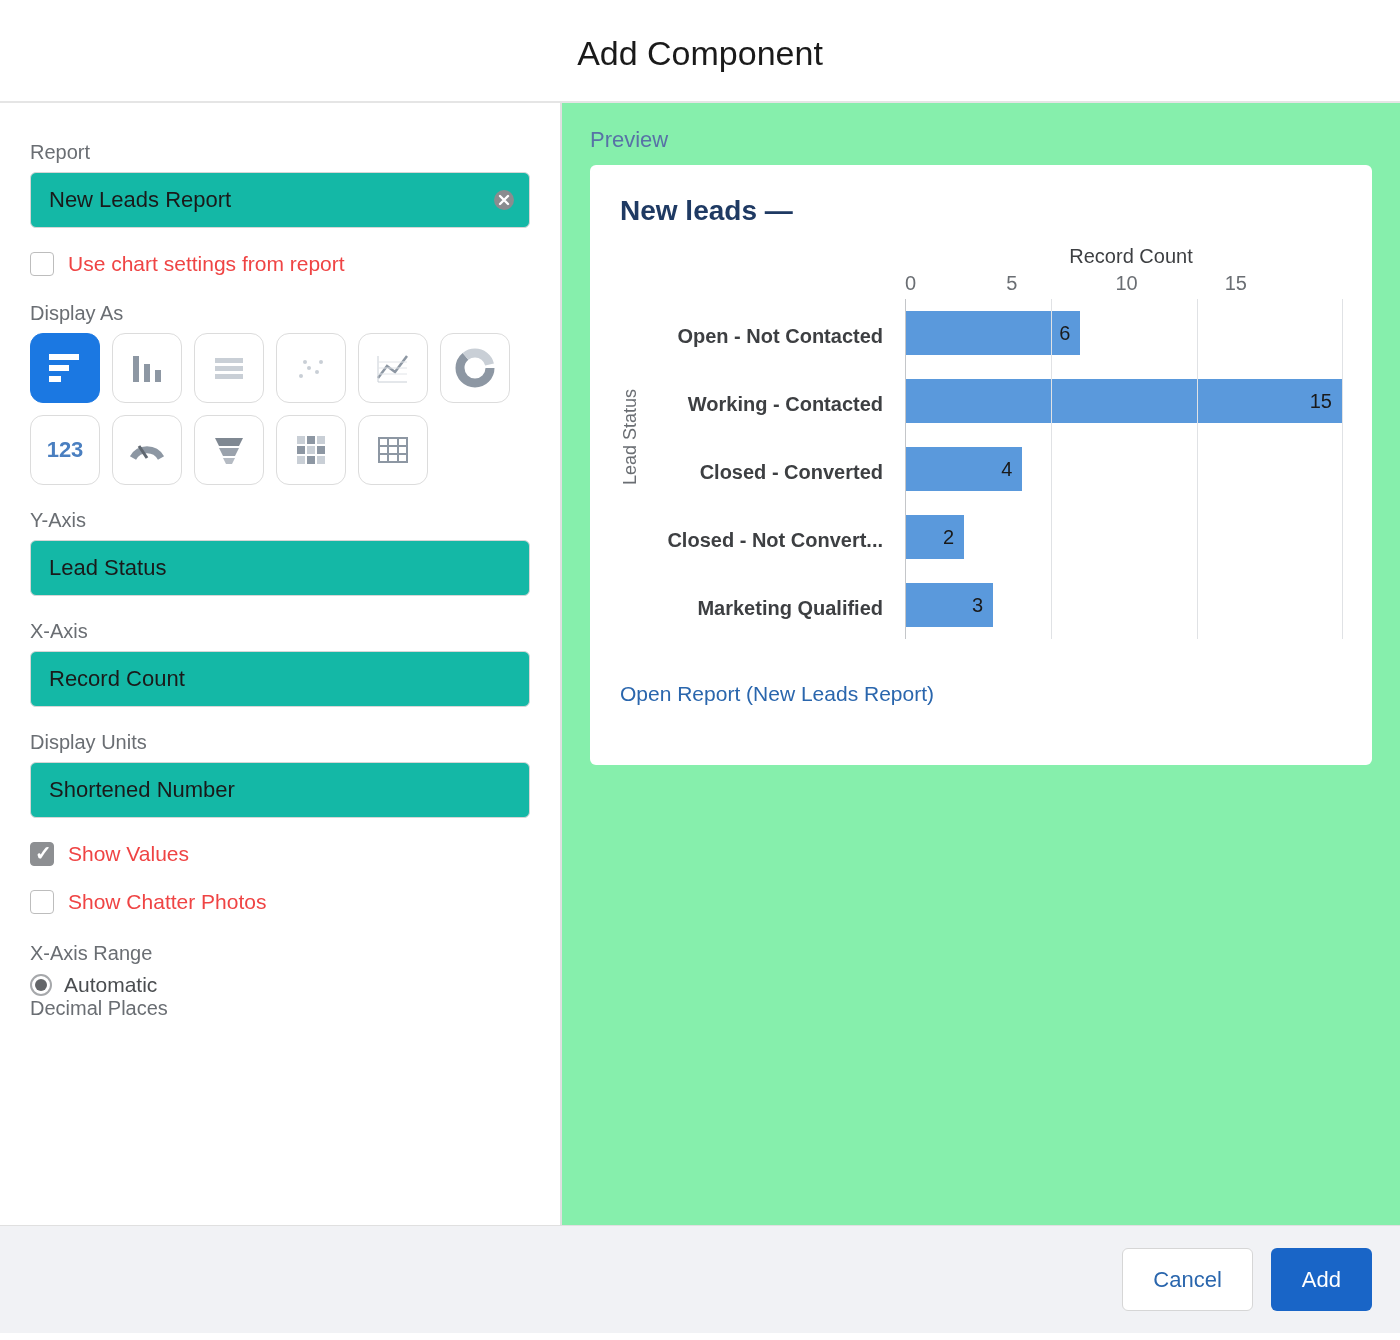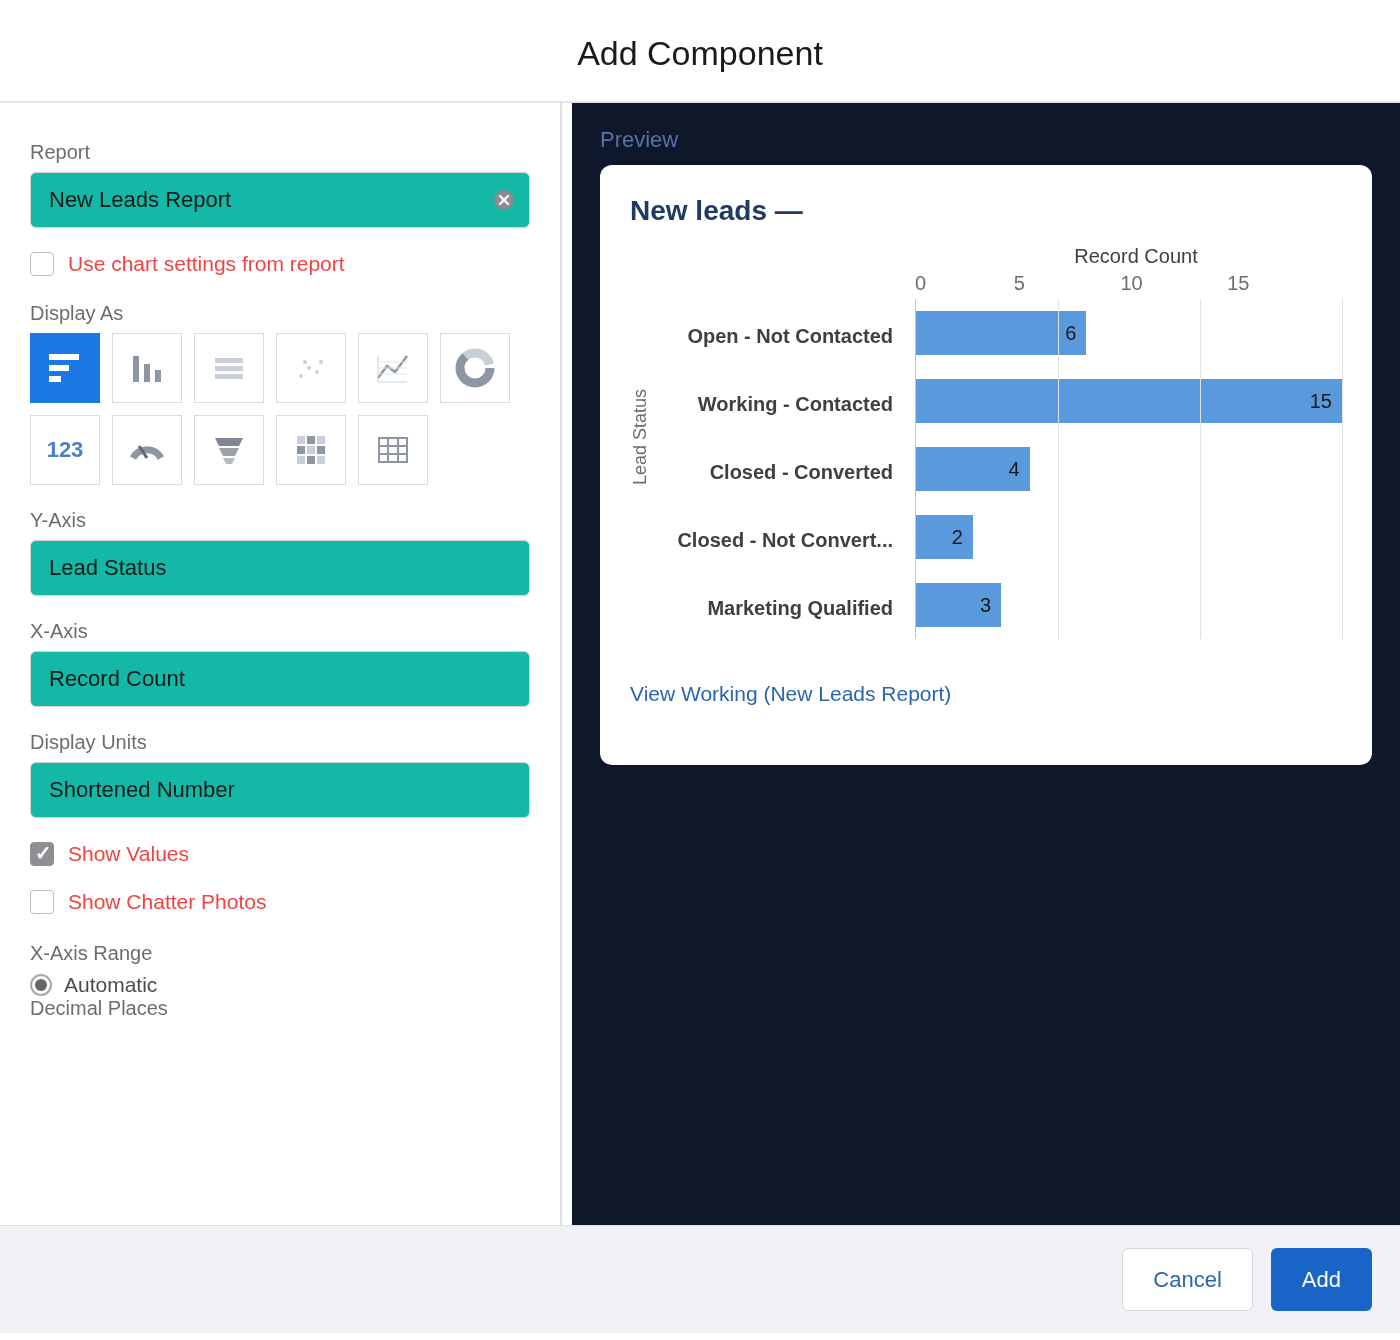--- a/index.html
+++ b/index.html
@@ -26,23 +26,22 @@
     height: 1122px;
   }
   .left-panel {
     width: 562px;
     border-right: 2px solid #e0e0e0;
     padding: 38px 30px 0 30px;
     overflow: hidden;
   }
   .right-panel {
     flex: 1;
-    background: #0f172a;
+    background: #86efac;
     padding: 18px 28px;
-    margin-left: 10px;
   }
   .label {
     font-size: 20px;
     color: #6a6e73;
     margin-bottom: 8px;
   }
   .group { margin-bottom: 24px; }
   .input-wrap {
     position: relative;
   }
@@ -100,21 +99,21 @@
   .display-grid {
     display: grid;
     grid-template-columns: repeat(6, 70px);
     gap: 12px;
     margin-top: 4px;
   }
   .chart-tile {
     width: 70px;
     height: 70px;
     border: 1px solid #dcdcdc;
-    border-radius: 0;
+    border-radius: 13px;
     display: flex;
     align-items: center;
     justify-content: center;
     background: #fff;
     cursor: pointer;
     color: #8d97a3;
     font-weight: 600;
   }
   .chart-tile.selected {
     background: #1b78e2;
@@ -148,21 +147,21 @@
     color: #4a4d50;
   }
   .preview-head {
     font-size: 22px;
     color: #5872a6;
     margin-bottom: 12px;
     padding-top: 6px;
   }
   .preview-card {
     background: #fff;
-    border-radius: 12px;
+    border-radius: 6px;
     padding: 30px 30px 22px 30px;
     min-height: 600px;
     position: relative;
   }
   .preview-title {
     font-size: 28px;
     font-weight: 600;
     color: #1f3a63;
     margin-bottom: 18px;
   }
@@ -457,21 +456,21 @@
               <div class="bar-row">
                 <div class="bar" style="width: 13.3333%;">2</div>
               </div>
               <div class="bar-row">
                 <div class="bar" style="width: 20%;">3</div>
               </div>
             </div>
         </div>
       </div>
 
-      <a class="view-link">View Working (New Leads Report)</a>
+      <a class="view-link">Open Report (New Leads Report)</a>
     </div>
   </div>
 </div>
 
 <div class="footer">
   <button class="btn btn-cancel">Cancel</button>
   <button class="btn btn-add">Add</button>
 </div>
 
 </body></html>

